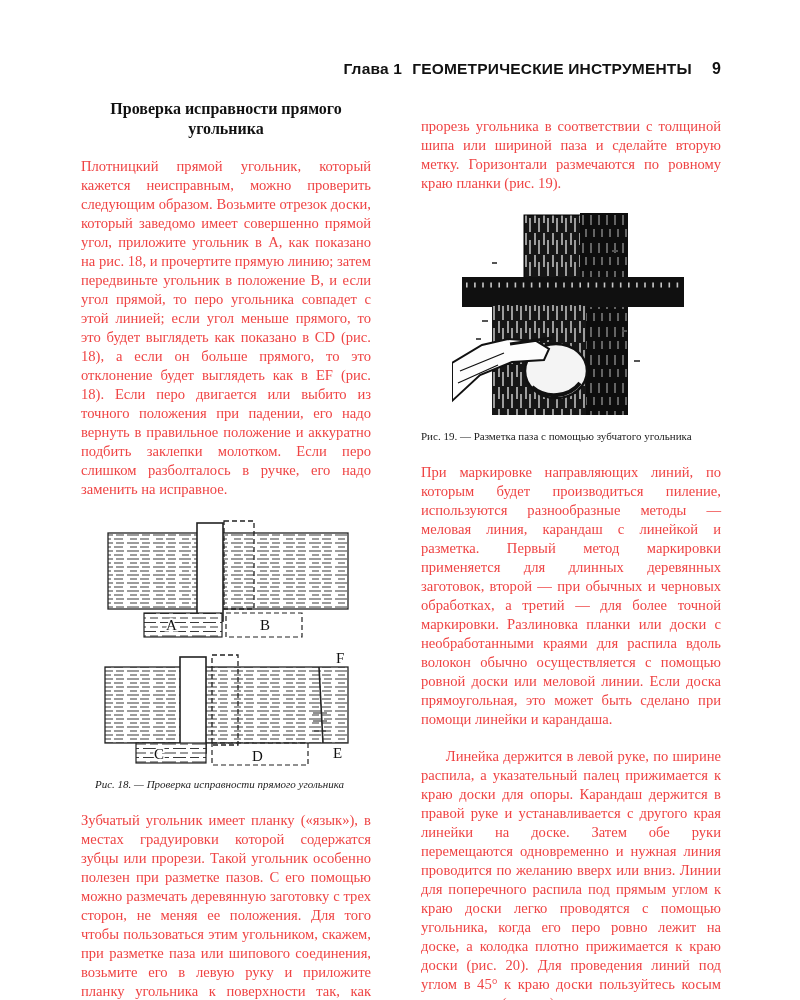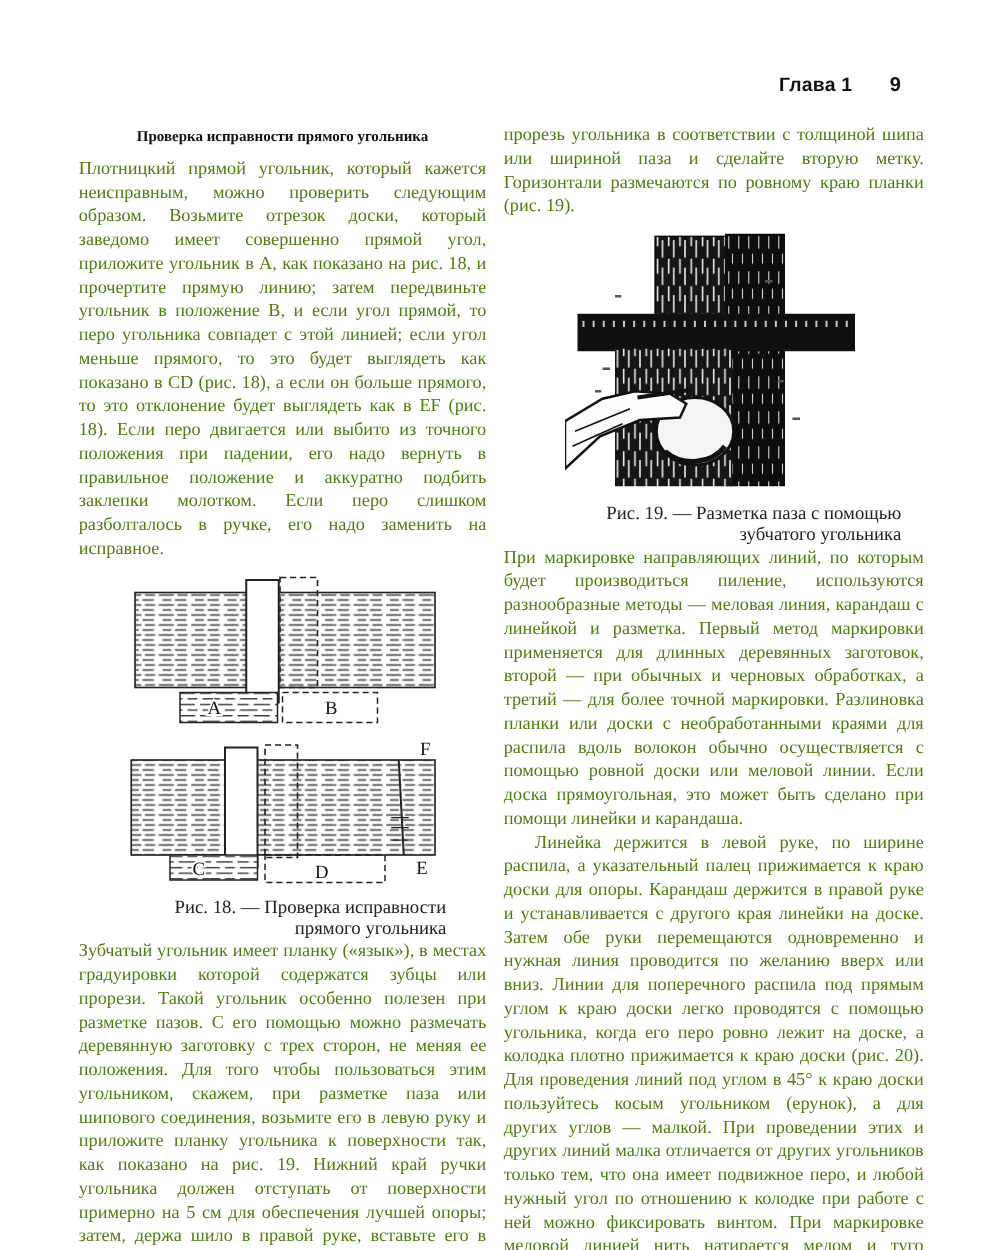--- a/index.html
+++ b/index.html
@@ -10,44 +10,45 @@
   .running-head{font-family:"Liberation Sans",sans-serif;font-weight:700;font-size:15.5px;
     display:flex;justify-content:flex-end;align-items:baseline;padding-right:16px;letter-spacing:.2px;color:#111;}
   .running-head .chapter{margin-right:10px;}
   .running-head .pagenum{margin-left:20px;font-size:16px;}
 
   
   .columns{display:flex;gap:14px;margin-top:21px;}
   .col-left{width:326px;flex:none;}
   .col-right{width:336px;flex:none;}
 
-  p.body{font-size:14.6px;line-height:19px;text-align:justify;margin:0;color:#4d7c0f;}
+  p.body{font-size:14.6px;line-height:19px;text-align:justify;margin:18px;color:#ef4444;}
   p.indented{text-indent:1.7em;}
 
-  .section-heading{font-weight:700;text-align:center;font-size:12px;line-height:20px;margin:0 auto 7px auto;color:#111;}
+  .section-heading{font-weight:700;text-align:center;font-size:16px;line-height:20px;margin:0 auto 7px auto;color:#111;}
   .narrow-heading{max-width:242px;}
 
   .figure-block{text-align:center;}
   .fig18{margin-top:9px;}
   .fig19{margin-top:10px;}
-  .caption{font-size:15px;line-height:17px;text-align:right;margin:3px auto 0 auto;color:#222;}
-  .caption-18{max-width:262px;}
+  .caption{font-size:11px;line-height:17px;text-align:left;margin:3px auto 0 auto;color:#222;}
+  .caption-18{max-width:262px;font-style:italic;}
   .caption-19{max-width:300px;}
 
   .heading-gap{margin-top:17px;}
 
   svg text.fig-label{font-family:"Liberation Serif",serif;font-size:15px;fill:#111;paint-order:stroke;stroke:#fff;stroke-width:3px;}
 </style>
 </head>
 <body>
 
 <div class="page">
 
   <div class="running-head">
     <span class="chapter">Глава 1</span>
+    <span class="title">ГЕОМЕТРИЧЕСКИЕ ИНСТРУМЕНТЫ</span>
     <span class="pagenum">9</span>
   </div>
 
   <div class="columns">
 
     <div class="col-left">
 
       <div class="section-heading narrow-heading">Проверка исправности прямого угольника</div>
 
       <p class="body">Плотницкий прямой угольник, который кажется неисправным, можно проверить следующим образом. Возьмите отрезок доски, который заведомо имеет совершенно прямой угол, приложите угольник в А, как показано на рис. 18, и прочертите прямую линию; затем передвиньте угольник в положение В, и если угол прямой, то перо угольника совпадет с этой линией; если угол меньше прямого, то это будет выглядеть как показано в CD (рис. 18), а если он больше прямого, то это отклонение будет выглядеть как в EF (рис. 18). Если перо двигается или выбито из точного положения при падении, его надо вернуть в правильное положение и аккуратно подбить заклепки молотком. Если перо слишком разболталось в ручке, его надо заменить на исправное.</p>

